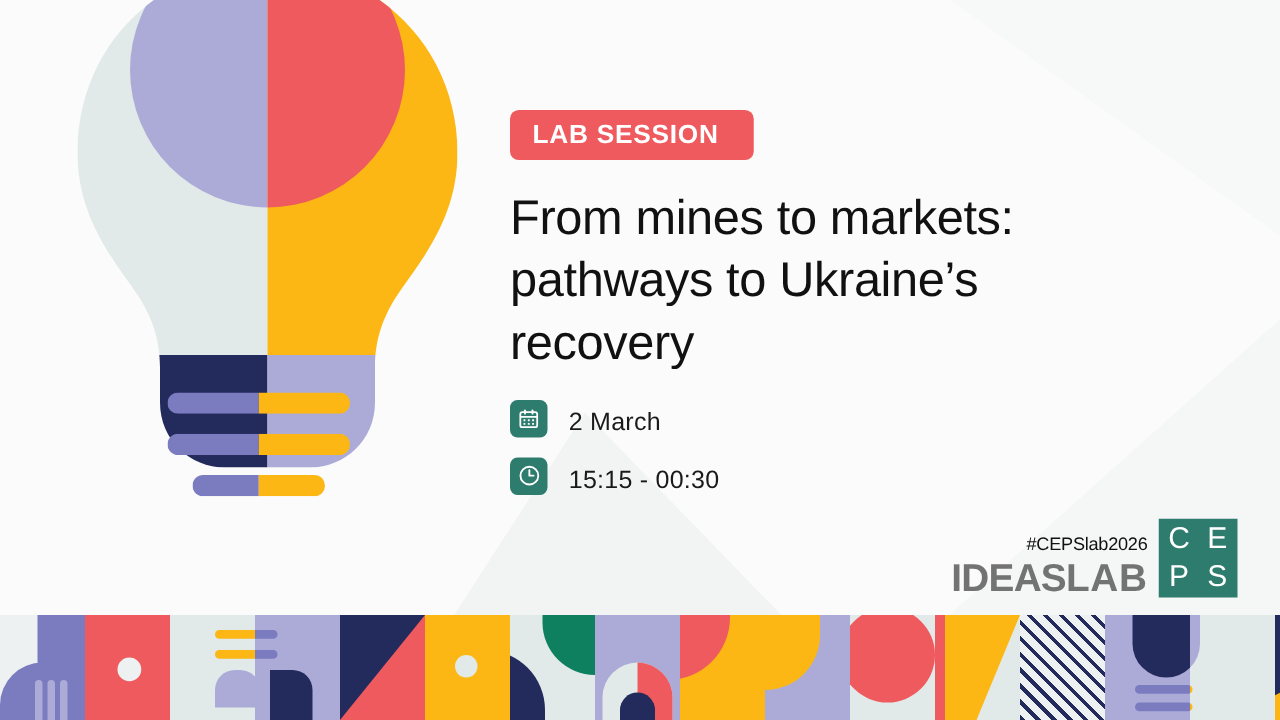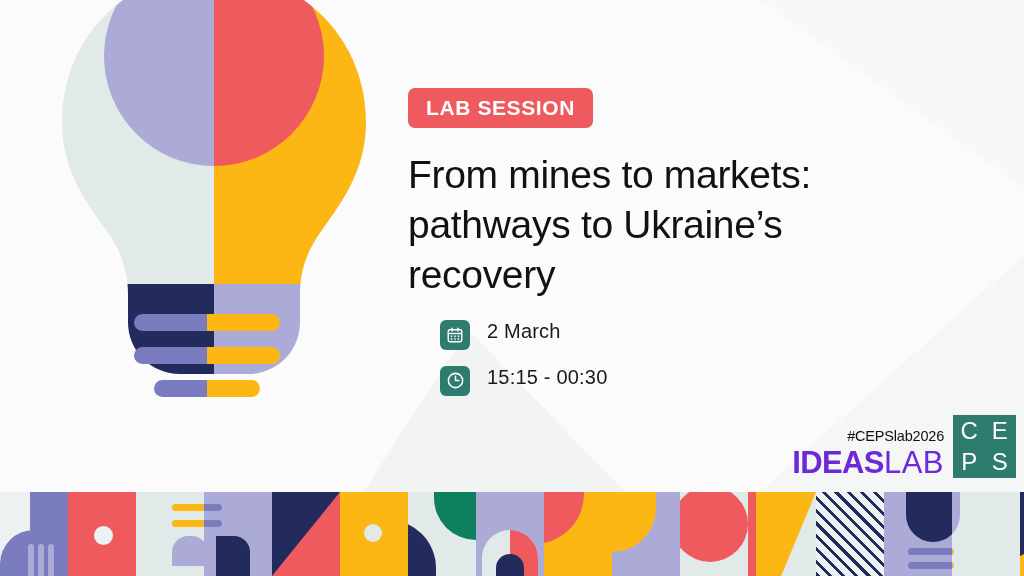--- a/index.html
+++ b/index.html
@@ -81,21 +81,21 @@
   
   .content {
     position: absolute;
     left: 408px;
     top: 88px;
     width: 520px;
   }
 
   .badge {
     display: inline-block;
-    padding: 9px 18px 10px 18px;
+    padding: 9px 28px 10px 18px;
     border-radius: 7px;
     color: #ffffff;
     font-size: 21px;
     font-weight: bold;
     letter-spacing: 0.6px;
     line-height: 1;
   }
 
   .title {
     margin-top: 22px;
@@ -105,23 +105,22 @@
     color: #111111;
     letter-spacing: -0.3px;
     max-width: 500px;
   }
 
   .meta {
     margin-top: 20px;
   }
   .meta-row {
     display: flex;
-    align-items: flex-start;
+    align-items: flex-end;
     margin-bottom: 16px;
-    margin-left: 32px;
   }
   .meta-icon {
     width: 30px;
     height: 30px;
     border-radius: 6px;
     display: flex;
     align-items: center;
     justify-content: center;
     flex: none;
   }
@@ -129,47 +128,47 @@
   .meta-text {
     margin-left: 17px;
     font-size: 20px;
     color: #1a1a1a;
     letter-spacing: 0.2px;
   }
 
   
   .logo-lockup {
     position: absolute;
-    right: 8px;
+    right: 34px;
     top: 415px;
     display: flex;
     align-items: flex-end;
   }
   .logo-left {
     display: flex;
     flex-direction: column;
     align-items: flex-end;
     margin-right: 9px;
   }
   .hashtag {
     font-size: 14.5px;
     color: #111111;
     letter-spacing: -0.2px;
     margin-bottom: 3px;
   }
   .ideaslab {
     font-size: 31px;
     line-height: 1;
     letter-spacing: -0.6px;
-    color: #6d28d9;
+    color: #737373;
     display: flex;
     align-items: baseline;
   }
   .ideaslab .ideas { font-weight: bold; }
-  .ideaslab .lab { font-weight: normal; letter-spacing: 0.5px; }
+  .ideaslab .lab { font-weight: bold; letter-spacing: 0.5px; }
 
   .ceps-logo {
     width: 63px;
     height: 63px;
     display: grid;
     grid-template-columns: 1fr 1fr;
     grid-template-rows: 1fr 1fr;
     gap: 2px;
     padding: 2px;
     box-sizing: border-box;

